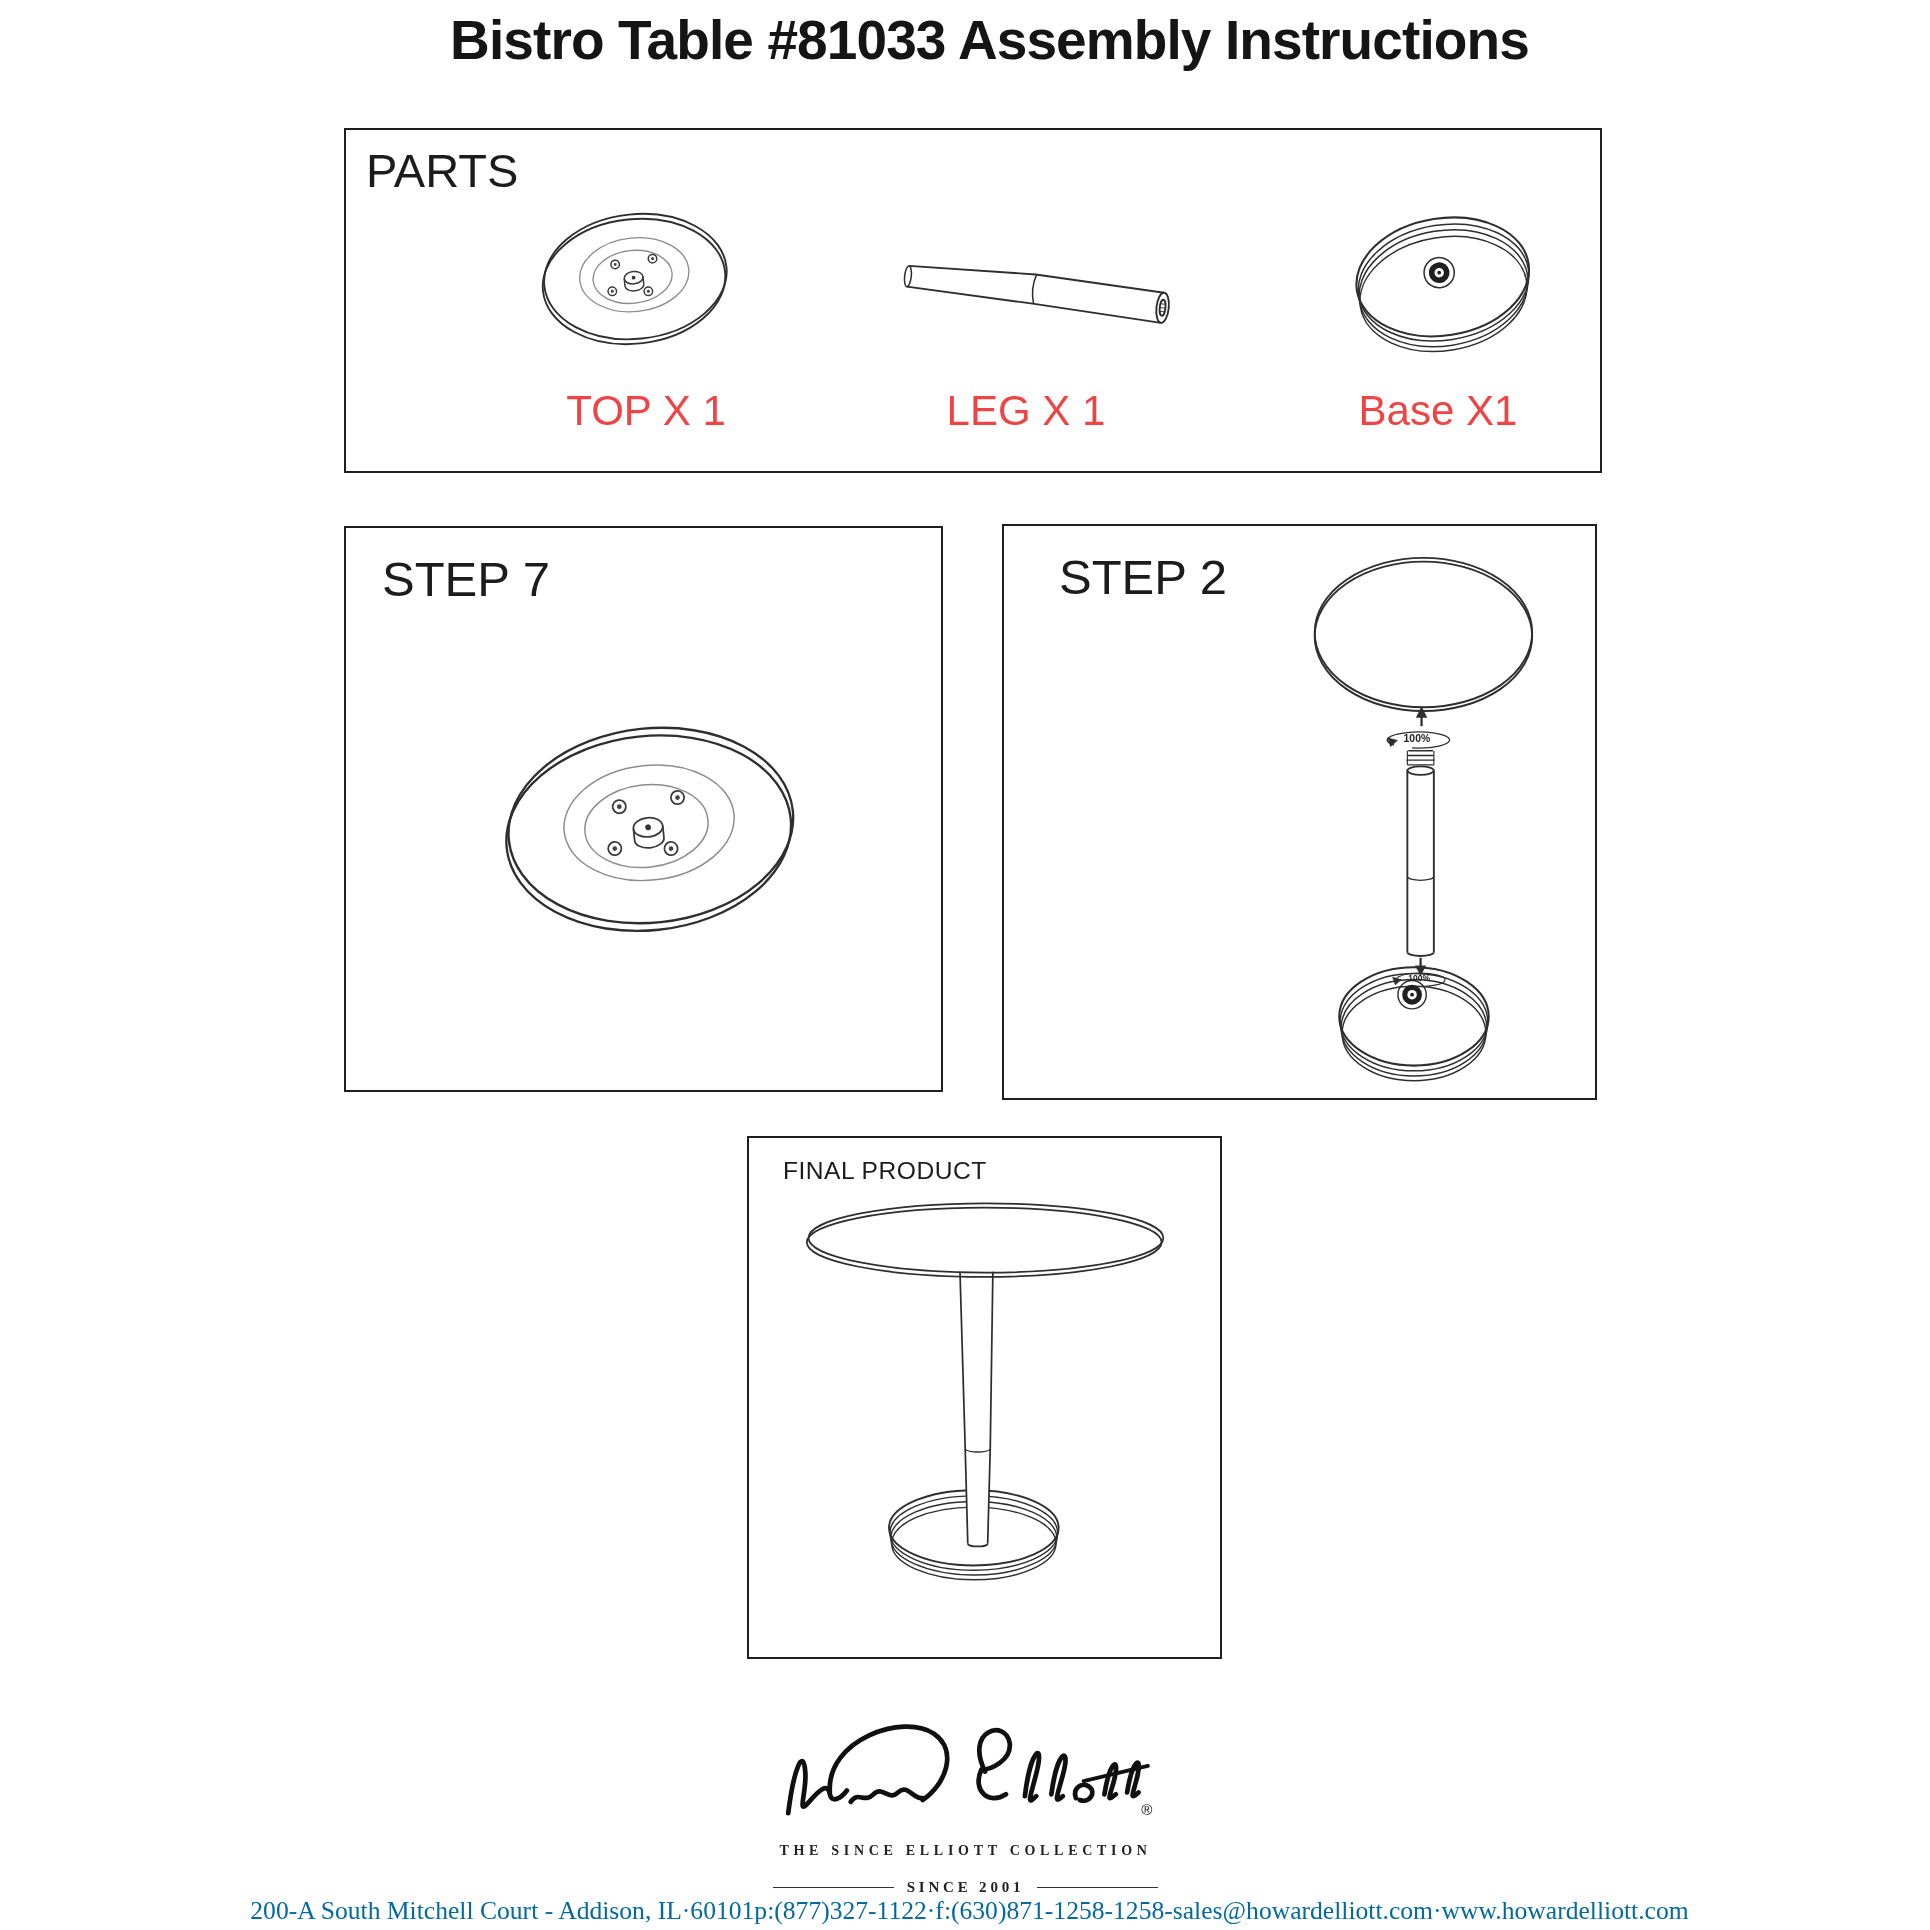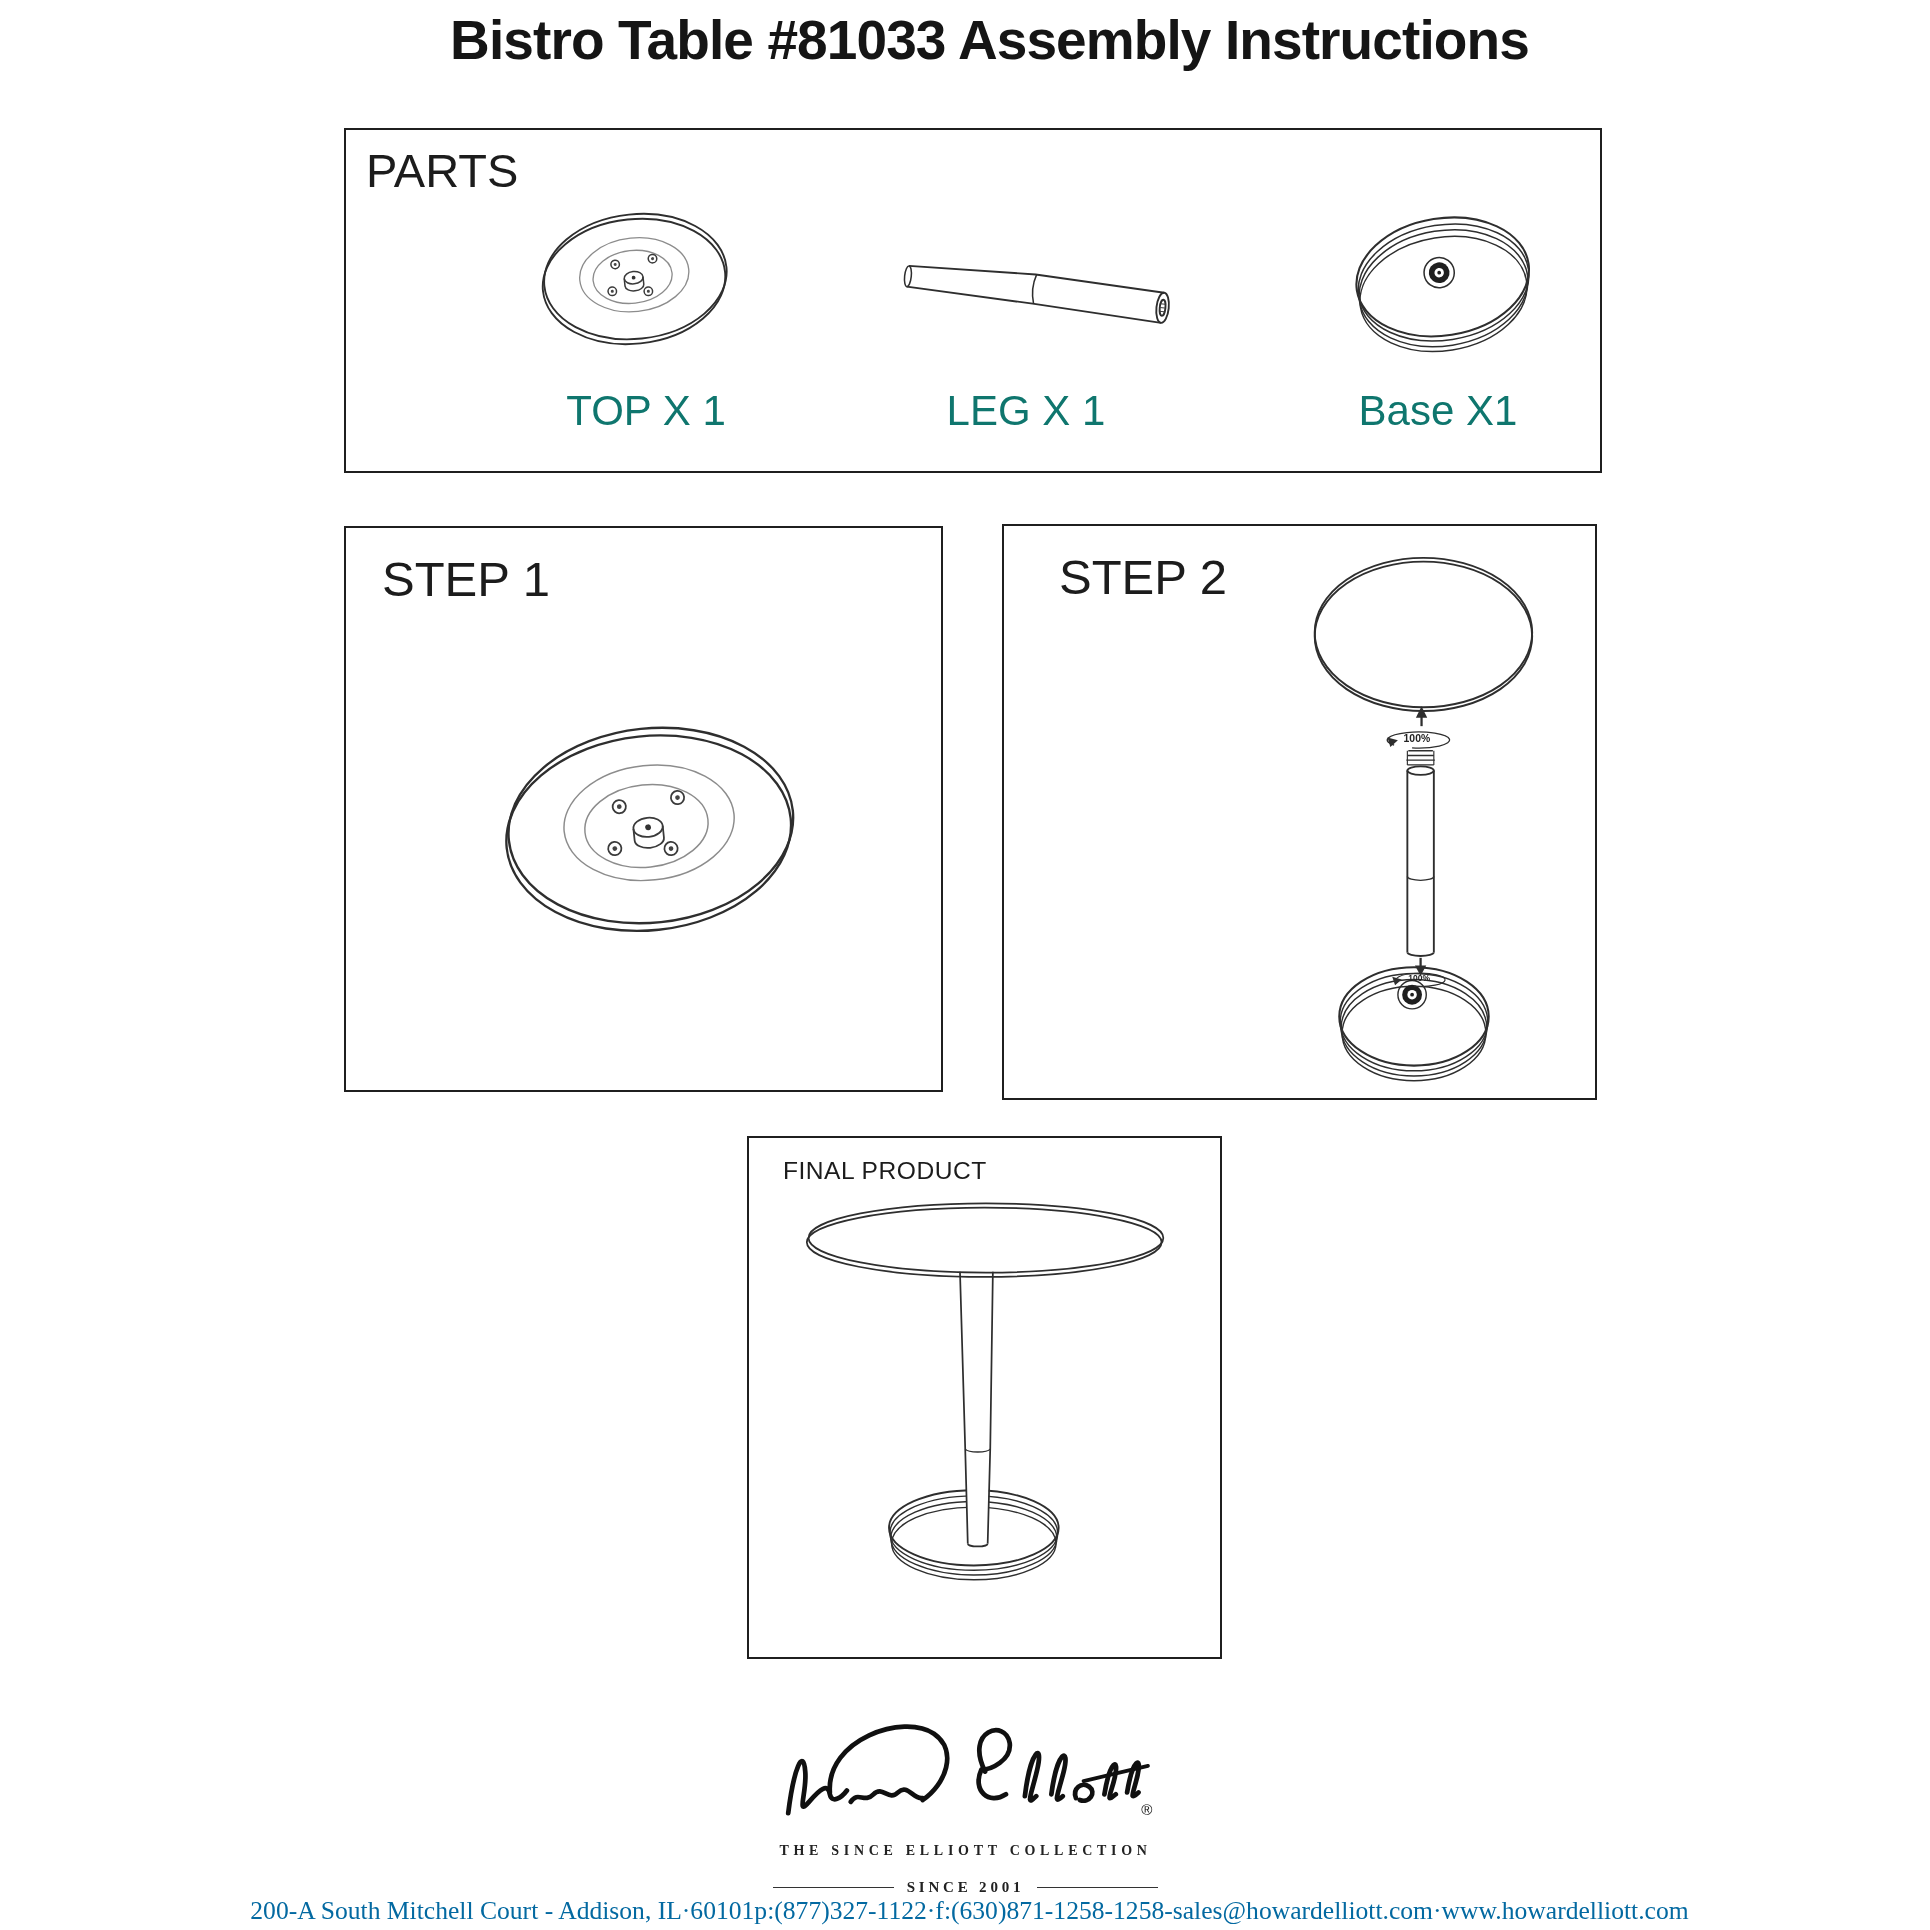--- a/index.html
+++ b/index.html
@@ -11,21 +11,21 @@
   .box{position:absolute;border:2.8px solid #1f1f1f;background:#fff;}
   .parts-box{left:344px;top:128px;width:1254px;height:341px;}
   .step1-box{left:344px;top:526px;width:595px;height:562px;}
   .step2-box{left:1002px;top:524px;width:591px;height:572px;text-align:right;}
   .final-box{left:747px;top:1136px;width:443px;height:519px;padding-left:28px;}
   .box-label{position:absolute;font-weight:normal;color:#1c1c1c;white-space:nowrap;}
   .lbl-parts{left:20px;top:13.2px;font-size:47px;}
   .lbl-step{font-size:49px;}
   .lbl-final{left:34px;top:19px;font-size:24.6px;letter-spacing:0.5px;}
   .part-label{position:absolute;top:257px;transform:translateX(-50%);
-              font-size:42px;white-space:nowrap;color:#0f766e;}
+              font-size:42px;white-space:nowrap;color:#ef4444;}
   .ill{position:absolute;}
   svg{display:block;overflow:visible;}
   .brand{position:absolute;left:0;width:100%;top:1703px;}
   .signature{position:absolute;left:771px;top:7.6px;}
   .collection{position:absolute;top:140px;left:0;width:100%;text-align:center;
               font-family:"Liberation Serif", serif;font-size:14px;font-weight:700;
               letter-spacing:4.7px;color:#222;}
   .since-row{position:absolute;top:176px;left:50%;transform:translateX(-50%);
              display:flex;align-items:center;gap:13.2px;}
   .since-rule{display:inline-block;width:121px;height:0;border-top:1.9px solid #333;}
@@ -98,21 +98,21 @@
         </g>
       </g>
     </svg>
 
     <div class="part-label" style="left:300px">TOP X 1</div>
     <div class="part-label" style="left:680px">LEG X 1</div>
     <div class="part-label" style="left:1092px">Base X1</div>
   </section>
 
   <section class="box step1-box">
-    <div class="box-label lbl-step" style="left:36px;top:23px">STEP 1</div>
+    <div class="box-label lbl-step" style="left:36px;top:23px">STEP 7</div>
     <svg class="ill" style="left:149px;top:180px" width="312" height="238" viewBox="0 0 212 160">
       <g transform="rotate(-6 106 80)">
         <ellipse cx="104" cy="84" rx="97" ry="66" fill="#a8a8a8" class="ln2" stroke-width="1.6"></ellipse>
         <ellipse cx="106" cy="79" rx="97" ry="66" fill="#fff" class="ln2" stroke-width="1.6"></ellipse>
         <ellipse cx="105" cy="77" rx="58" ry="39" class="thin" stroke-width="1"></ellipse>
         <ellipse cx="103" cy="79" rx="42" ry="28" class="thin" stroke-width="1"></ellipse>
         <g>
           <circle cx="86" cy="64" r="4.5" fill="#e8e8e8" class="ln" stroke-width="1.2"></circle>
             <circle cx="86" cy="64" r="1.6" fill="#444"></circle>
           <circle cx="126" cy="62" r="4.5" fill="#e8e8e8" class="ln" stroke-width="1.2"></circle>

